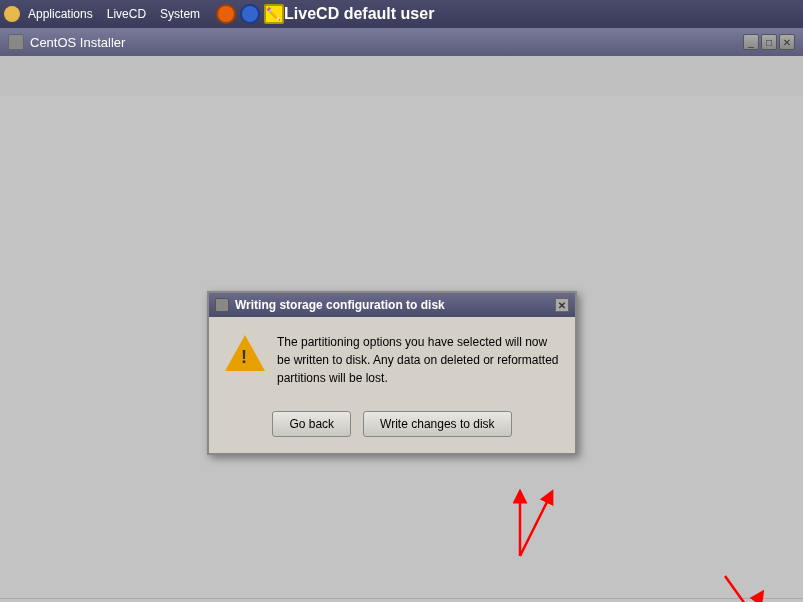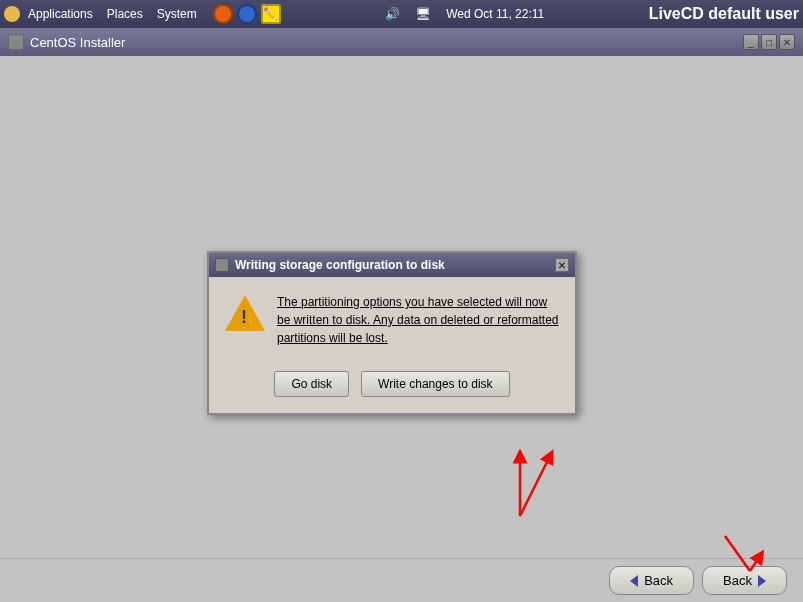--- a/index.html
+++ b/index.html
@@ -89,20 +89,21 @@
       color: #333;
       cursor: pointer;
     }
 
     
     #main-content {
       width: 100%;
       height: 502px;
       background: #c3c3c3;
       position: relative;
+      margin-top: 40px;
     }
 
     
     #dialog {
       position: absolute;
       top: 195px;
       left: 207px;
       width: 370px;
       background: #d4d0c8;
       border: 2px solid #888;
@@ -126,21 +127,20 @@
       display: flex; align-items: center; justify-content: center;
       font-size: 10px;
       cursor: pointer;
       color: #333;
     }
     #dialog-body {
       padding: 16px;
       display: flex;
       gap: 12px;
       align-items: flex-start;
-      text-decoration: underline;
     }
     .warning-icon {
       width: 40px; height: 40px;
       flex-shrink: 0;
       position: relative;
     }
     .warning-icon::before {
       content: '';
       position: absolute;
       width: 0; height: 0;
@@ -227,37 +227,31 @@
 </head>
 <body>
 
 <div id="taskbar">
   <div class="taskbar-left">
     <span class="taskbar-icon-app"></span>
     <div class="taskbar-item">
       <span>Applications</span>
     </div>
     <div class="taskbar-item">
-      <span>Places</span>
+      <span>LiveCD</span>
     </div>
     <div class="taskbar-item">
       <span>System</span>
     </div>
 
     <div style="display:flex;gap:4px;margin-left:8px;">
       <div style="width:20px;height:20px;background:#e8600d;border-radius:50%;border:2px solid #a04000;"></div>
       <div style="width:20px;height:20px;background:#3366cc;border-radius:50%;border:2px solid #1a3a8a;"></div>
       <div style="width:20px;height:20px;background:#ffe000;border:2px solid #aa9900;border-radius:2px;display:flex;align-items:center;justify-content:center;">✏️</div>
     </div>
-  </div>
-  <div class="taskbar-center">
-    
-    <span style="margin-right:12px;">🔊</span>
-    <span style="margin-right:12px;">🖥</span>
-    <span>Wed Oct 11, 22:11</span>
   </div>
   <div class="taskbar-right">
     <span>LiveCD default user</span>
   </div>
 </div>
 
 <div id="window-titlebar">
   <div class="titlebar-left">
     <div class="titlebar-icon"></div>
     <span>CentOS Installer</span>
@@ -277,21 +271,21 @@
         <div style="width:14px;height:14px;background:#888;border:1px solid #555;border-radius:2px;"></div>
         <span>Writing storage configuration to disk</span>
       </div>
       <div class="dialog-close-btn">✕</div>
     </div>
     <div id="dialog-body">
       <div class="warning-icon"></div>
       <div class="dialog-message">The partitioning options you have selected will now be written to disk.  Any data on deleted or reformatted partitions will be lost.</div>
     </div>
     <div id="dialog-buttons">
-      <button class="dialog-btn">Go disk</button>
+      <button class="dialog-btn">Go back</button>
       <button class="dialog-btn">Write changes to disk</button>
     </div>
   </div>
 
   <svg class="red-arrow" style="position:absolute;top:390px;left:460px;width:120px;height:80px;" viewBox="0 0 120 80">
     <line x1="60" y1="70" x2="60" y2="10" stroke="red" stroke-width="2.5" marker-end="url(#arr)"></line>
     <line x1="60" y1="70" x2="90" y2="10" stroke="red" stroke-width="2.5" marker-end="url(#arr)"></line>
     <defs>
       <marker id="arr" markerWidth="6" markerHeight="6" refX="3" refY="3" orient="auto">
         <path d="M0,0 L0,6 L6,3 z" fill="red"></path>

